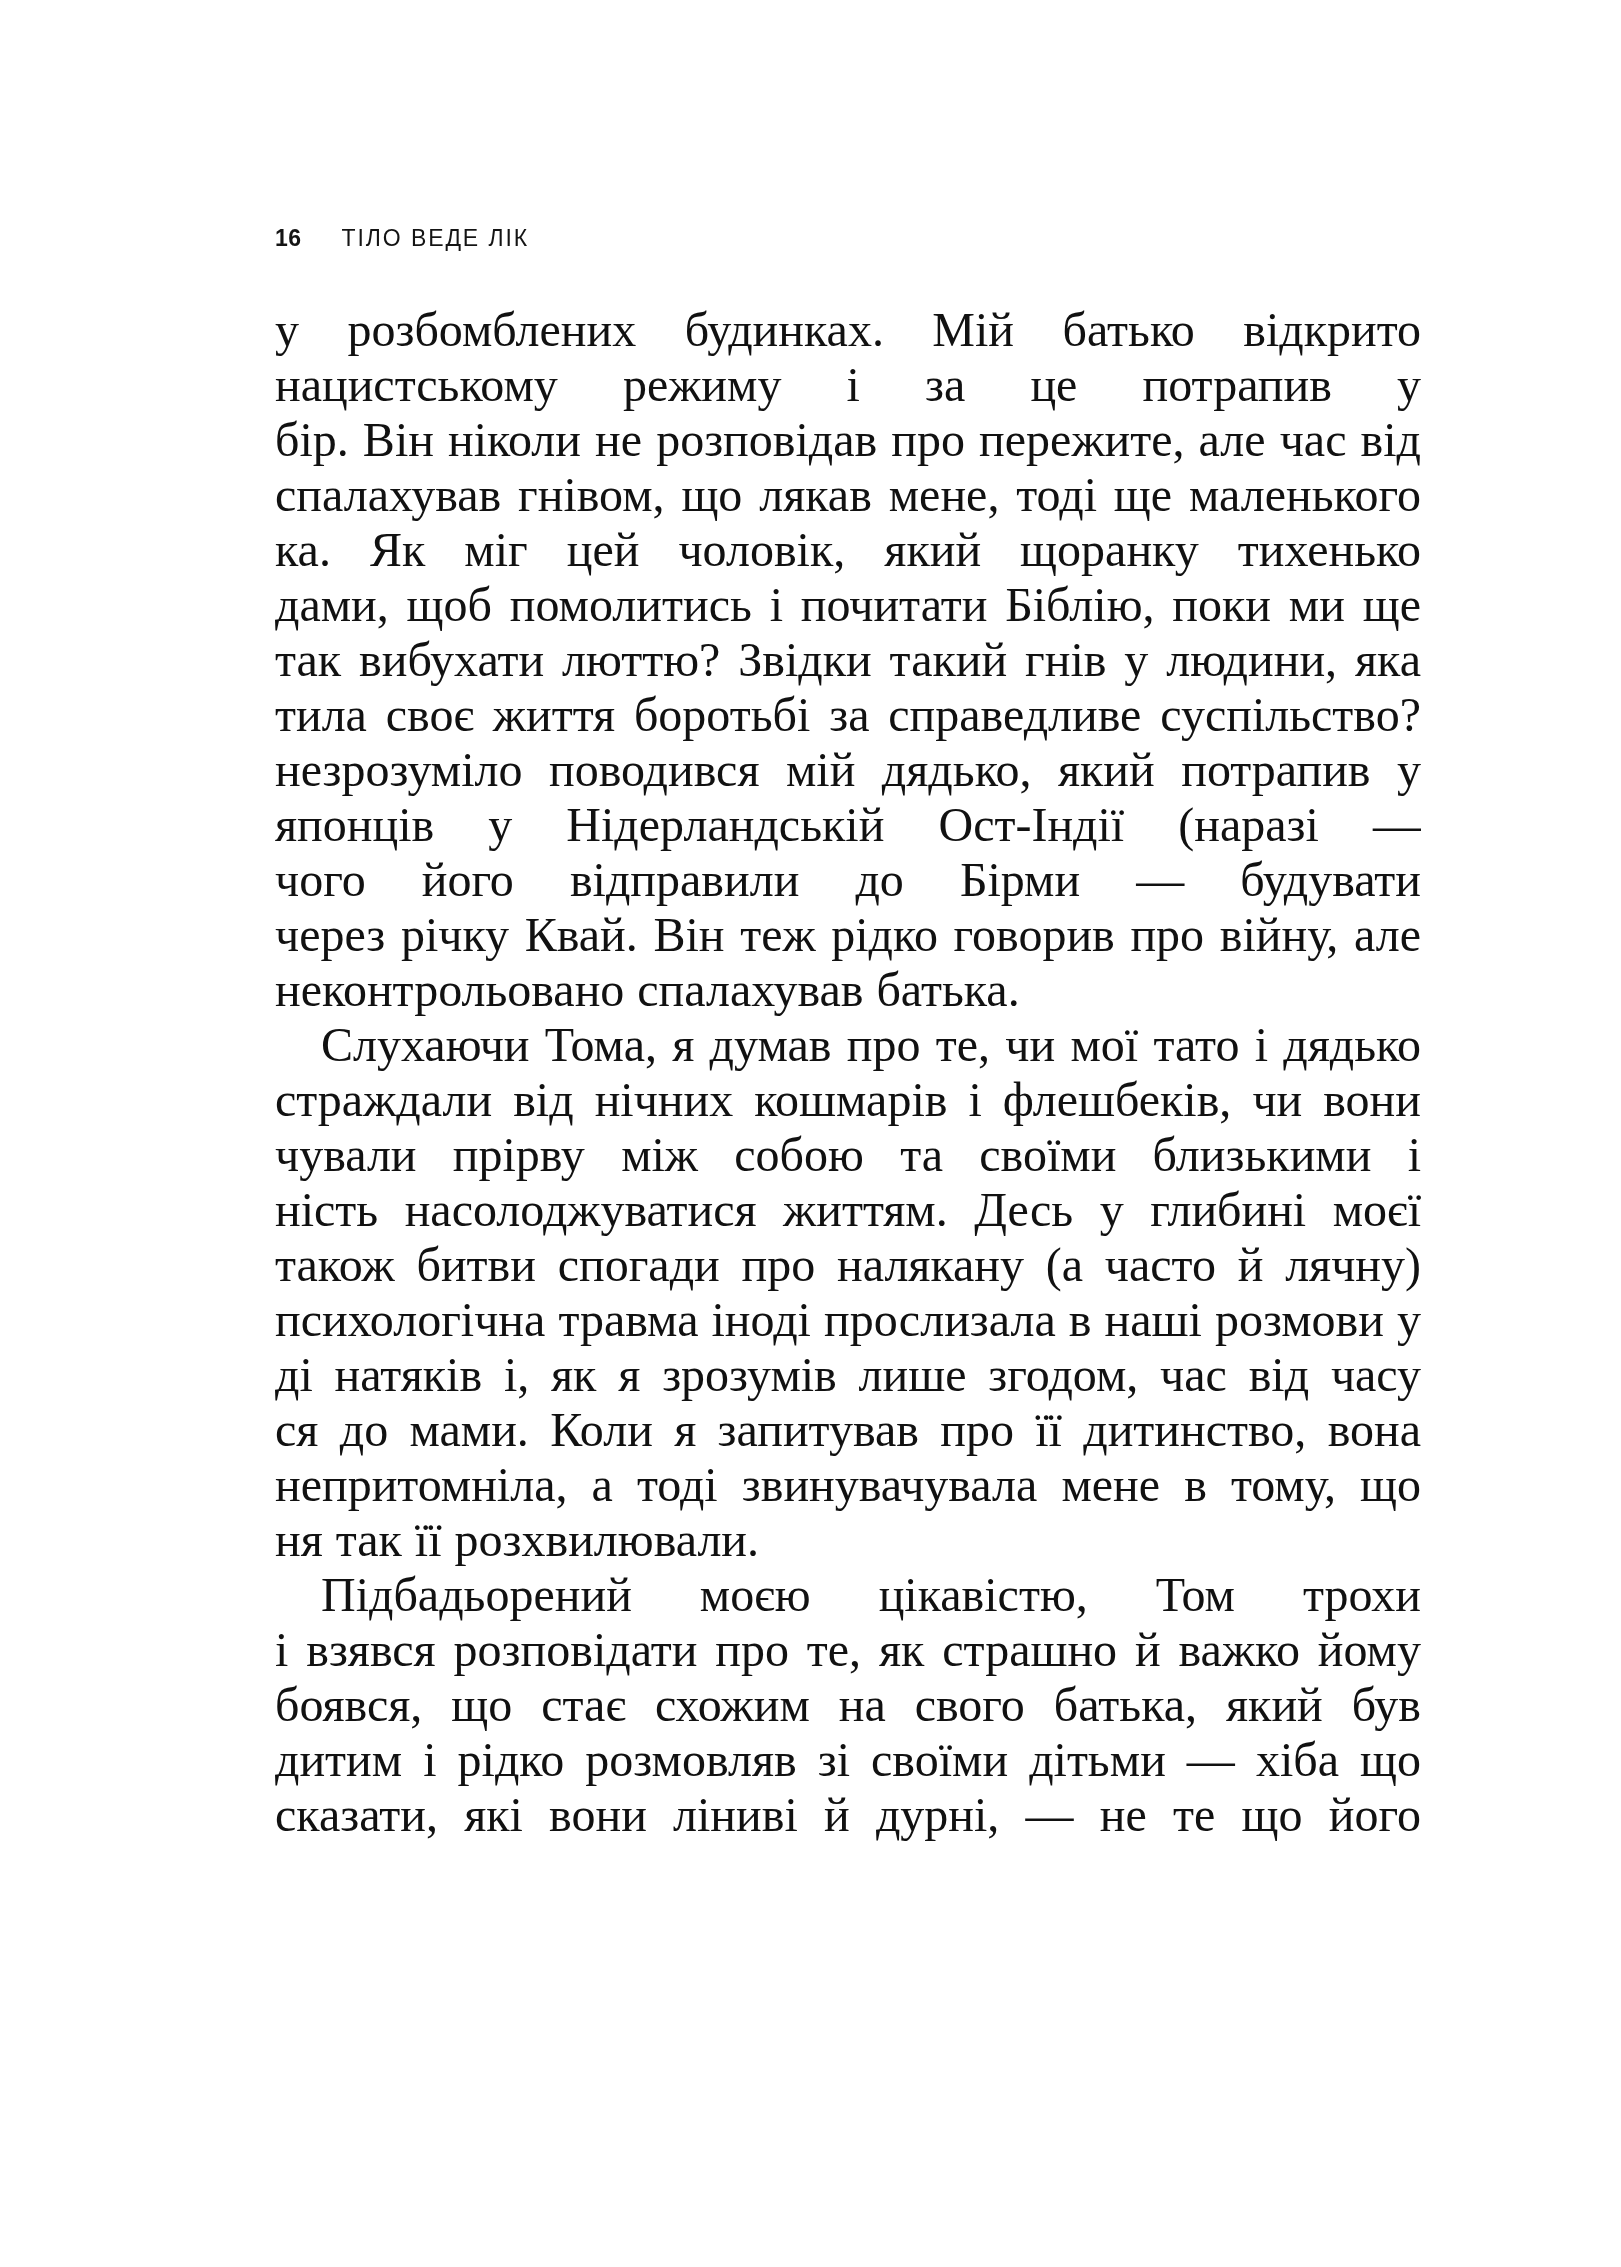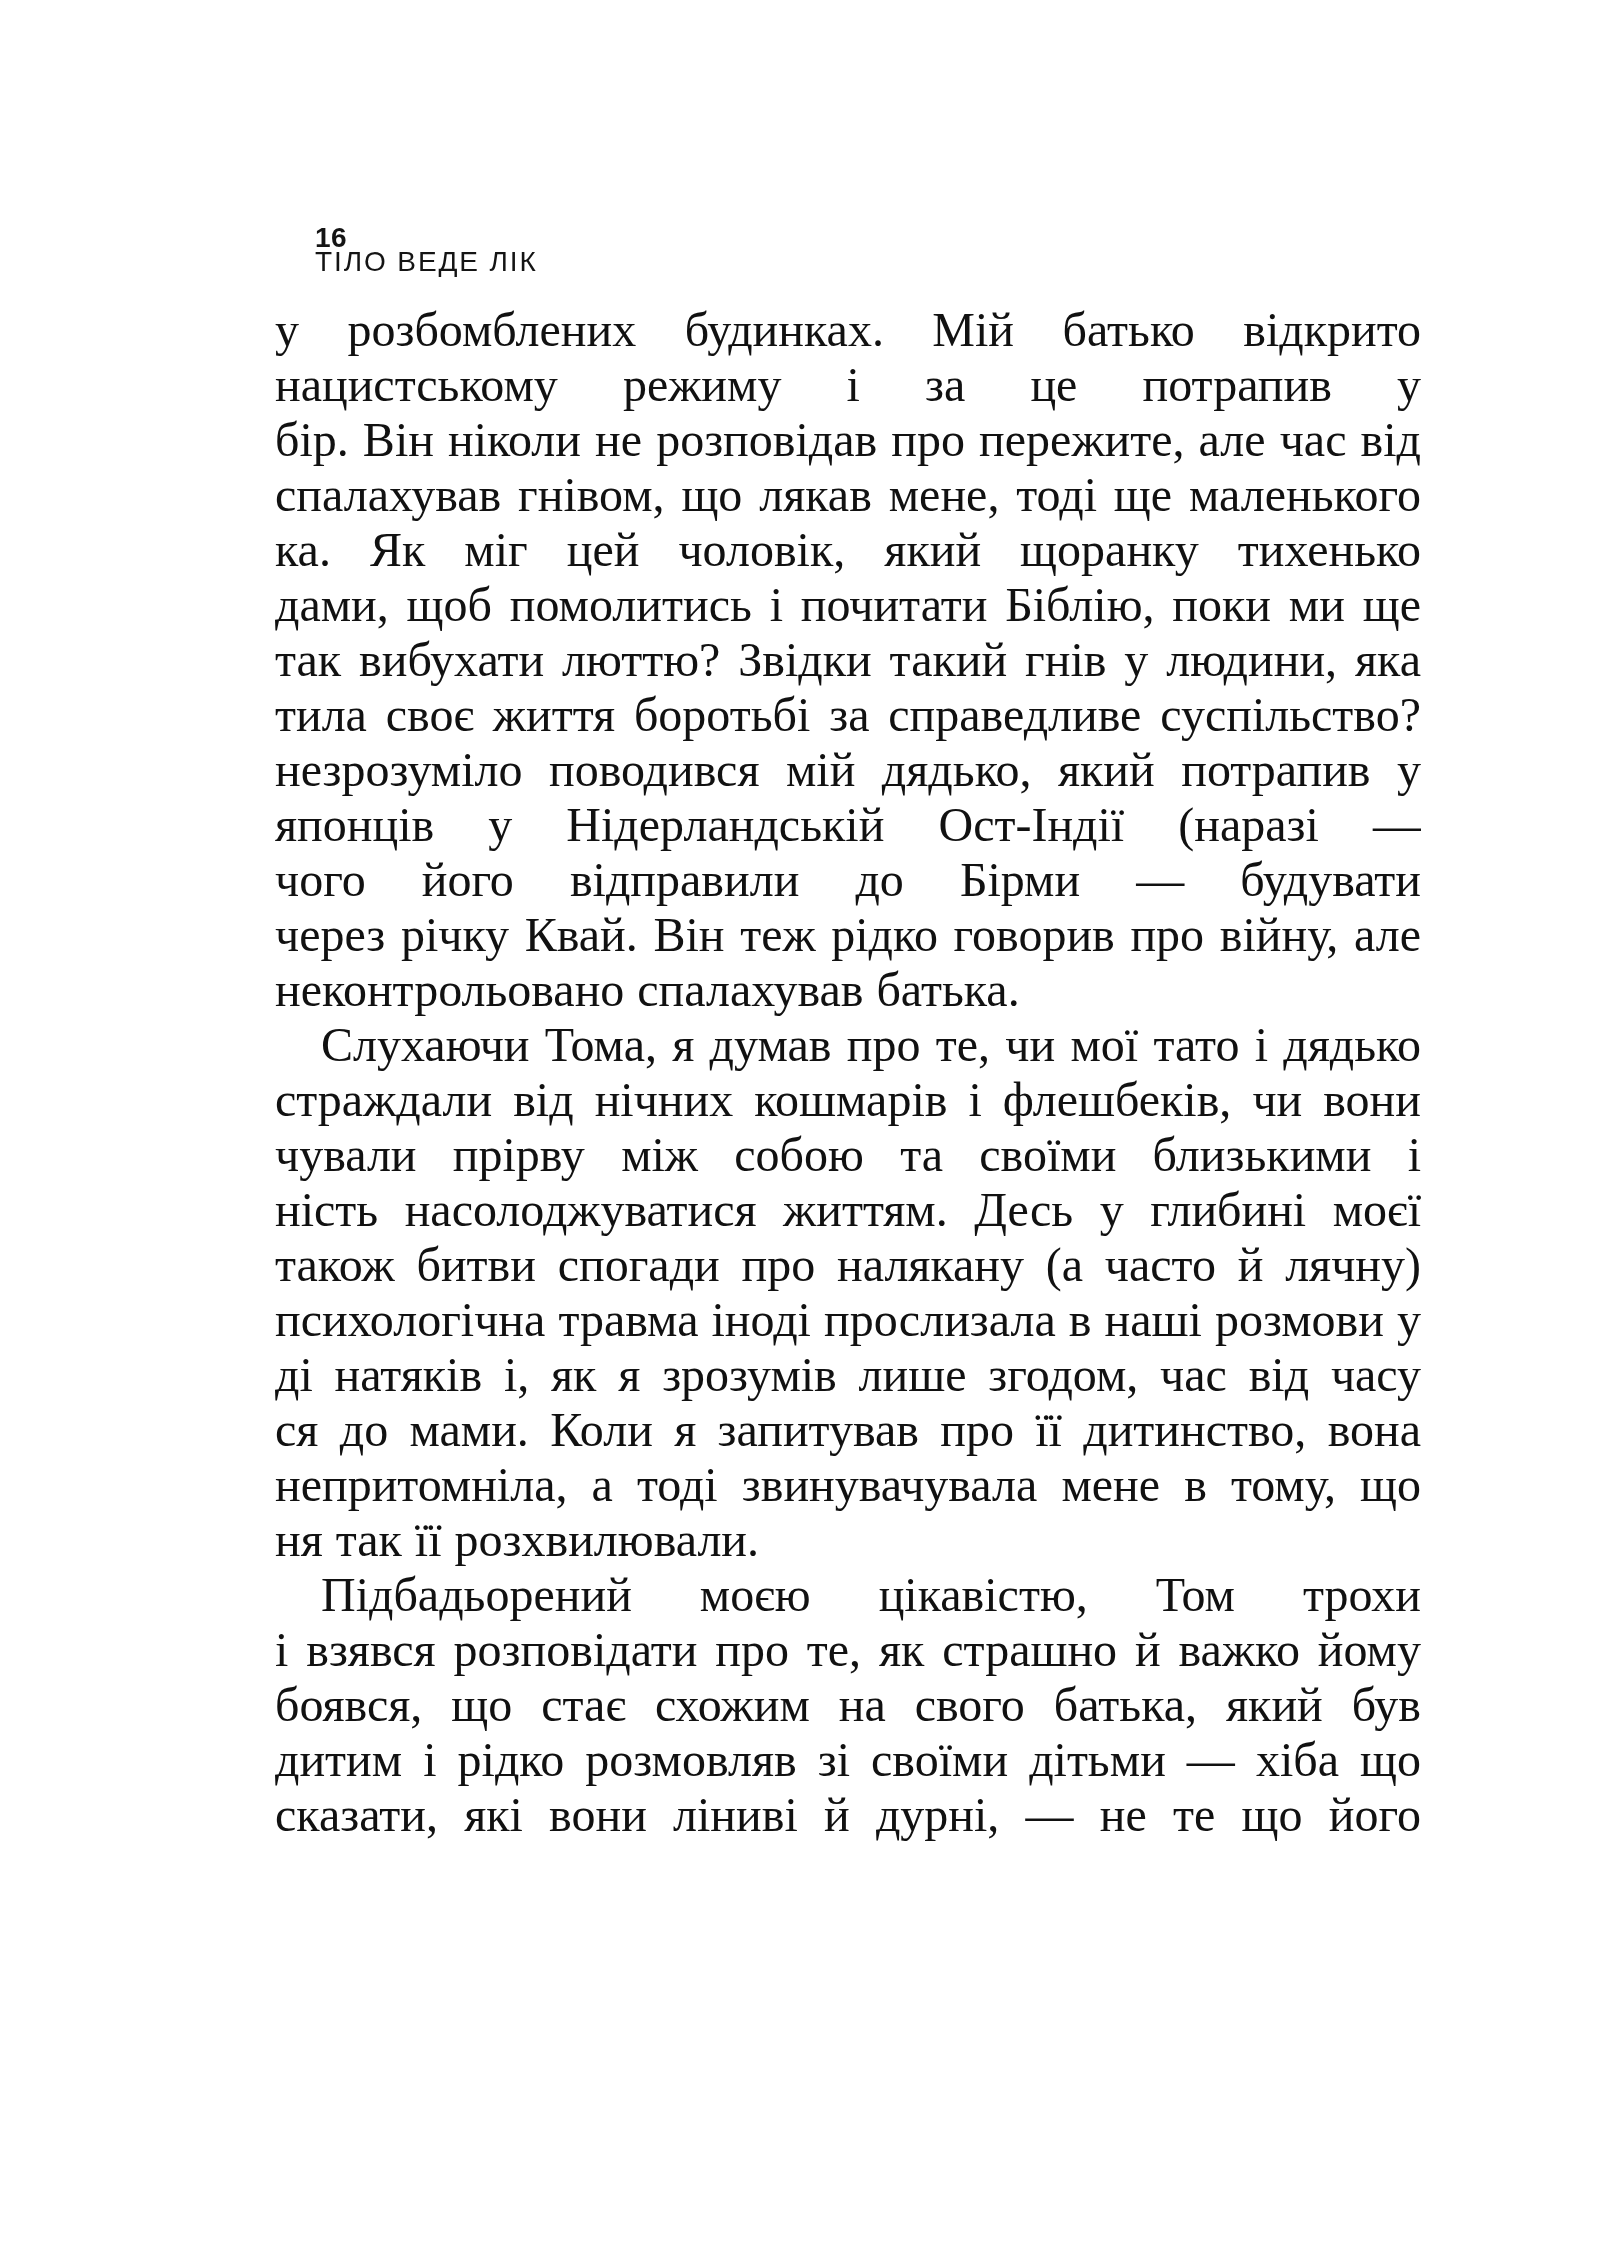--- a/index.html
+++ b/index.html
@@ -16,24 +16,23 @@
     font-family: "Liberation Serif", serif;
     color: #111111;
   }
   .running-header {
     position: absolute;
     left: 275px;
     top: 226px;
     display: flex;
     align-items: baseline;
     font-family: "Liberation Sans", sans-serif;
-    font-size: 28px;
+    font-size: 23px;
     line-height: 24px;
     color: #141414;
-    flex-direction: column;
   }
   .page-number {
     font-weight: 700;
     letter-spacing: 0.5px;
   }
   .running-title {
     margin-left: 40px;
     font-weight: 400;
     letter-spacing: 1.9px;
     white-space: nowrap;

